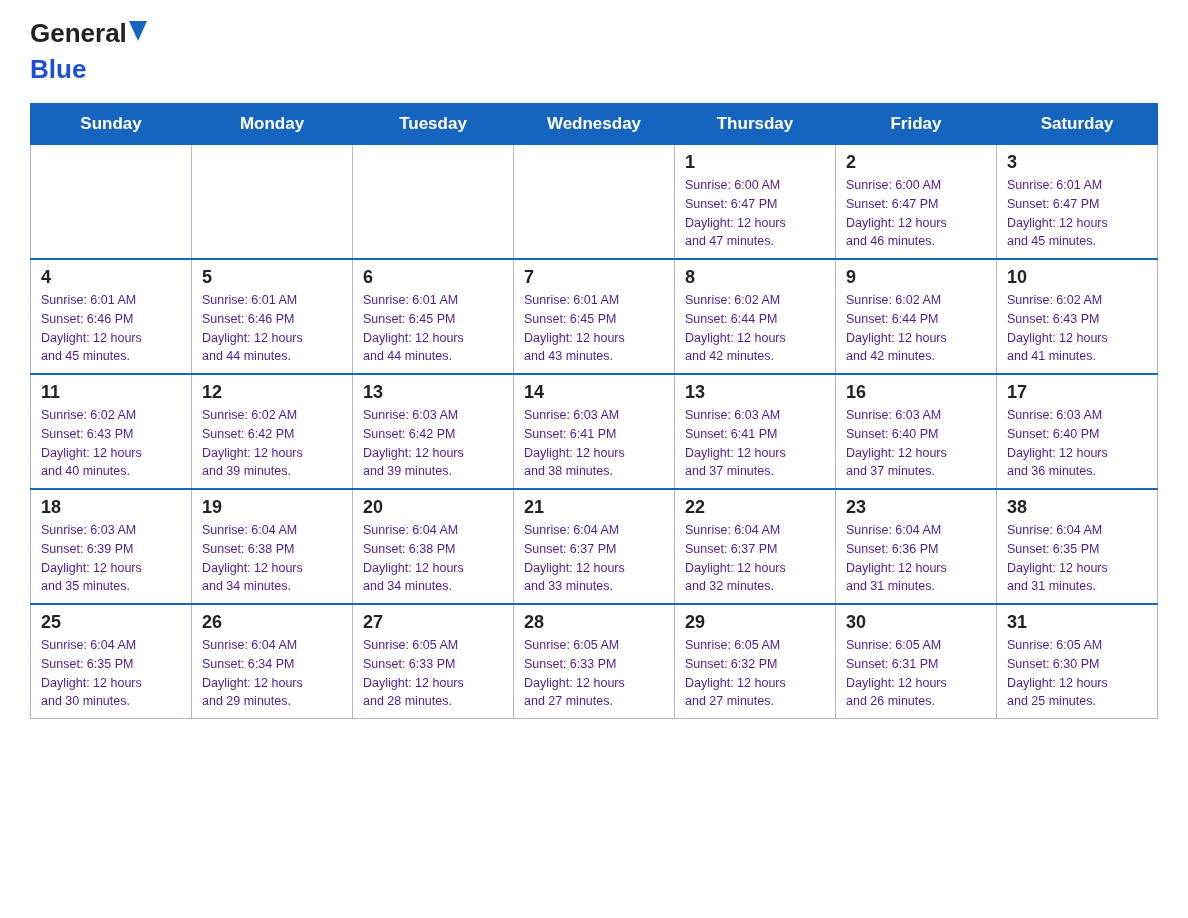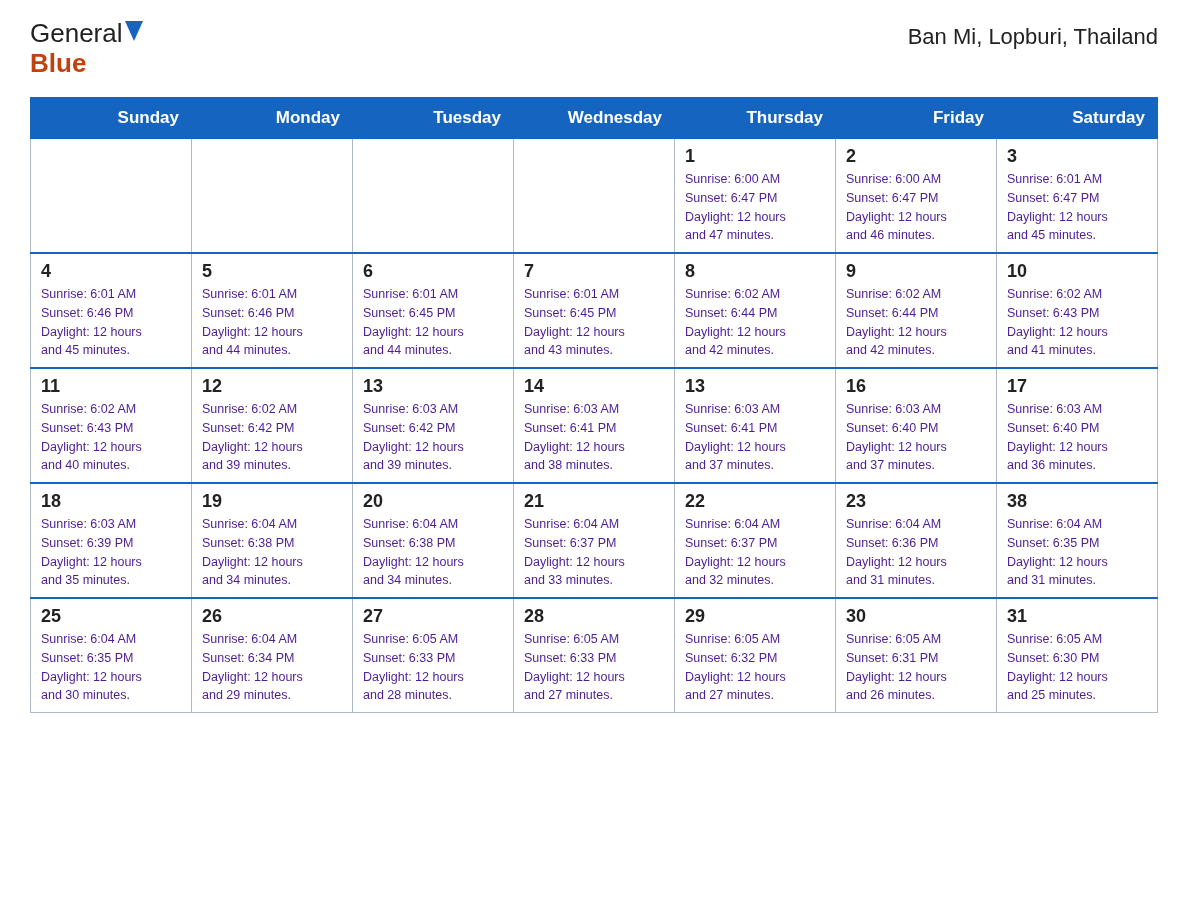--- a/index.html
+++ b/index.html
@@ -16,29 +16,29 @@
       align-items: flex-start;
       margin-bottom: 18px;
     }
     .logo {
       display: flex;
       flex-direction: column;
       align-items: flex-start;
     }
     .logo-text {
       font-size: 26px;
-      font-weight: normal;
+      font-weight: bold;
       color: #222;
       line-height: 1;
     }
     .logo-blue-word {
-      color: #c2410c;
+      color: #1d4ed8;
       font-size: 26px;
       font-weight: bold;
-      margin-top: 2px;
+      margin-top: 8px;
     }
     .title-block {
       text-align: right;
     }
     .month-title {
       font-size: 52px;
       font-weight: bold;
       color: #222;
       line-height: 1.1;
     }
@@ -50,21 +50,21 @@
     .calendar-table {
       width: 100%;
       border-collapse: collapse;
     }
     .calendar-table th {
       background-color: #1565c0;
       color: #fff;
       font-size: 17px;
       font-weight: bold;
       padding: 10px 12px;
-      text-align: right;
+      text-align: center;
       border: 1px solid #1565c0;
     }
     .calendar-table td {
       vertical-align: top;
       border: 1px solid #b0b8c8;
       padding: 7px 10px;
       width: calc(100% / 7);
       min-height: 90px;
       font-size: 13px;
       color: #222;
@@ -97,21 +97,20 @@
       <span style="display:inline-block;margin-left:2px;vertical-align:middle;">
         
         <svg width="18" height="20" viewBox="0 0 18 20">
           <polygon points="0,0 18,0 9,20" fill="#1565c0"></polygon>
         </svg>
       </span>
     </div>
     <div class="logo-blue-word">Blue</div>
   </div>
   <div class="title-block">
-    <div class="location-title">Ban Mi, Lopburi, Thailand</div>
   </div>
 </div>
 
 <table class="calendar-table">
   <thead>
     <tr>
     <th>Sunday</th>
         <th>Monday</th>
         <th>Tuesday</th>
         <th>Wednesday</th>

